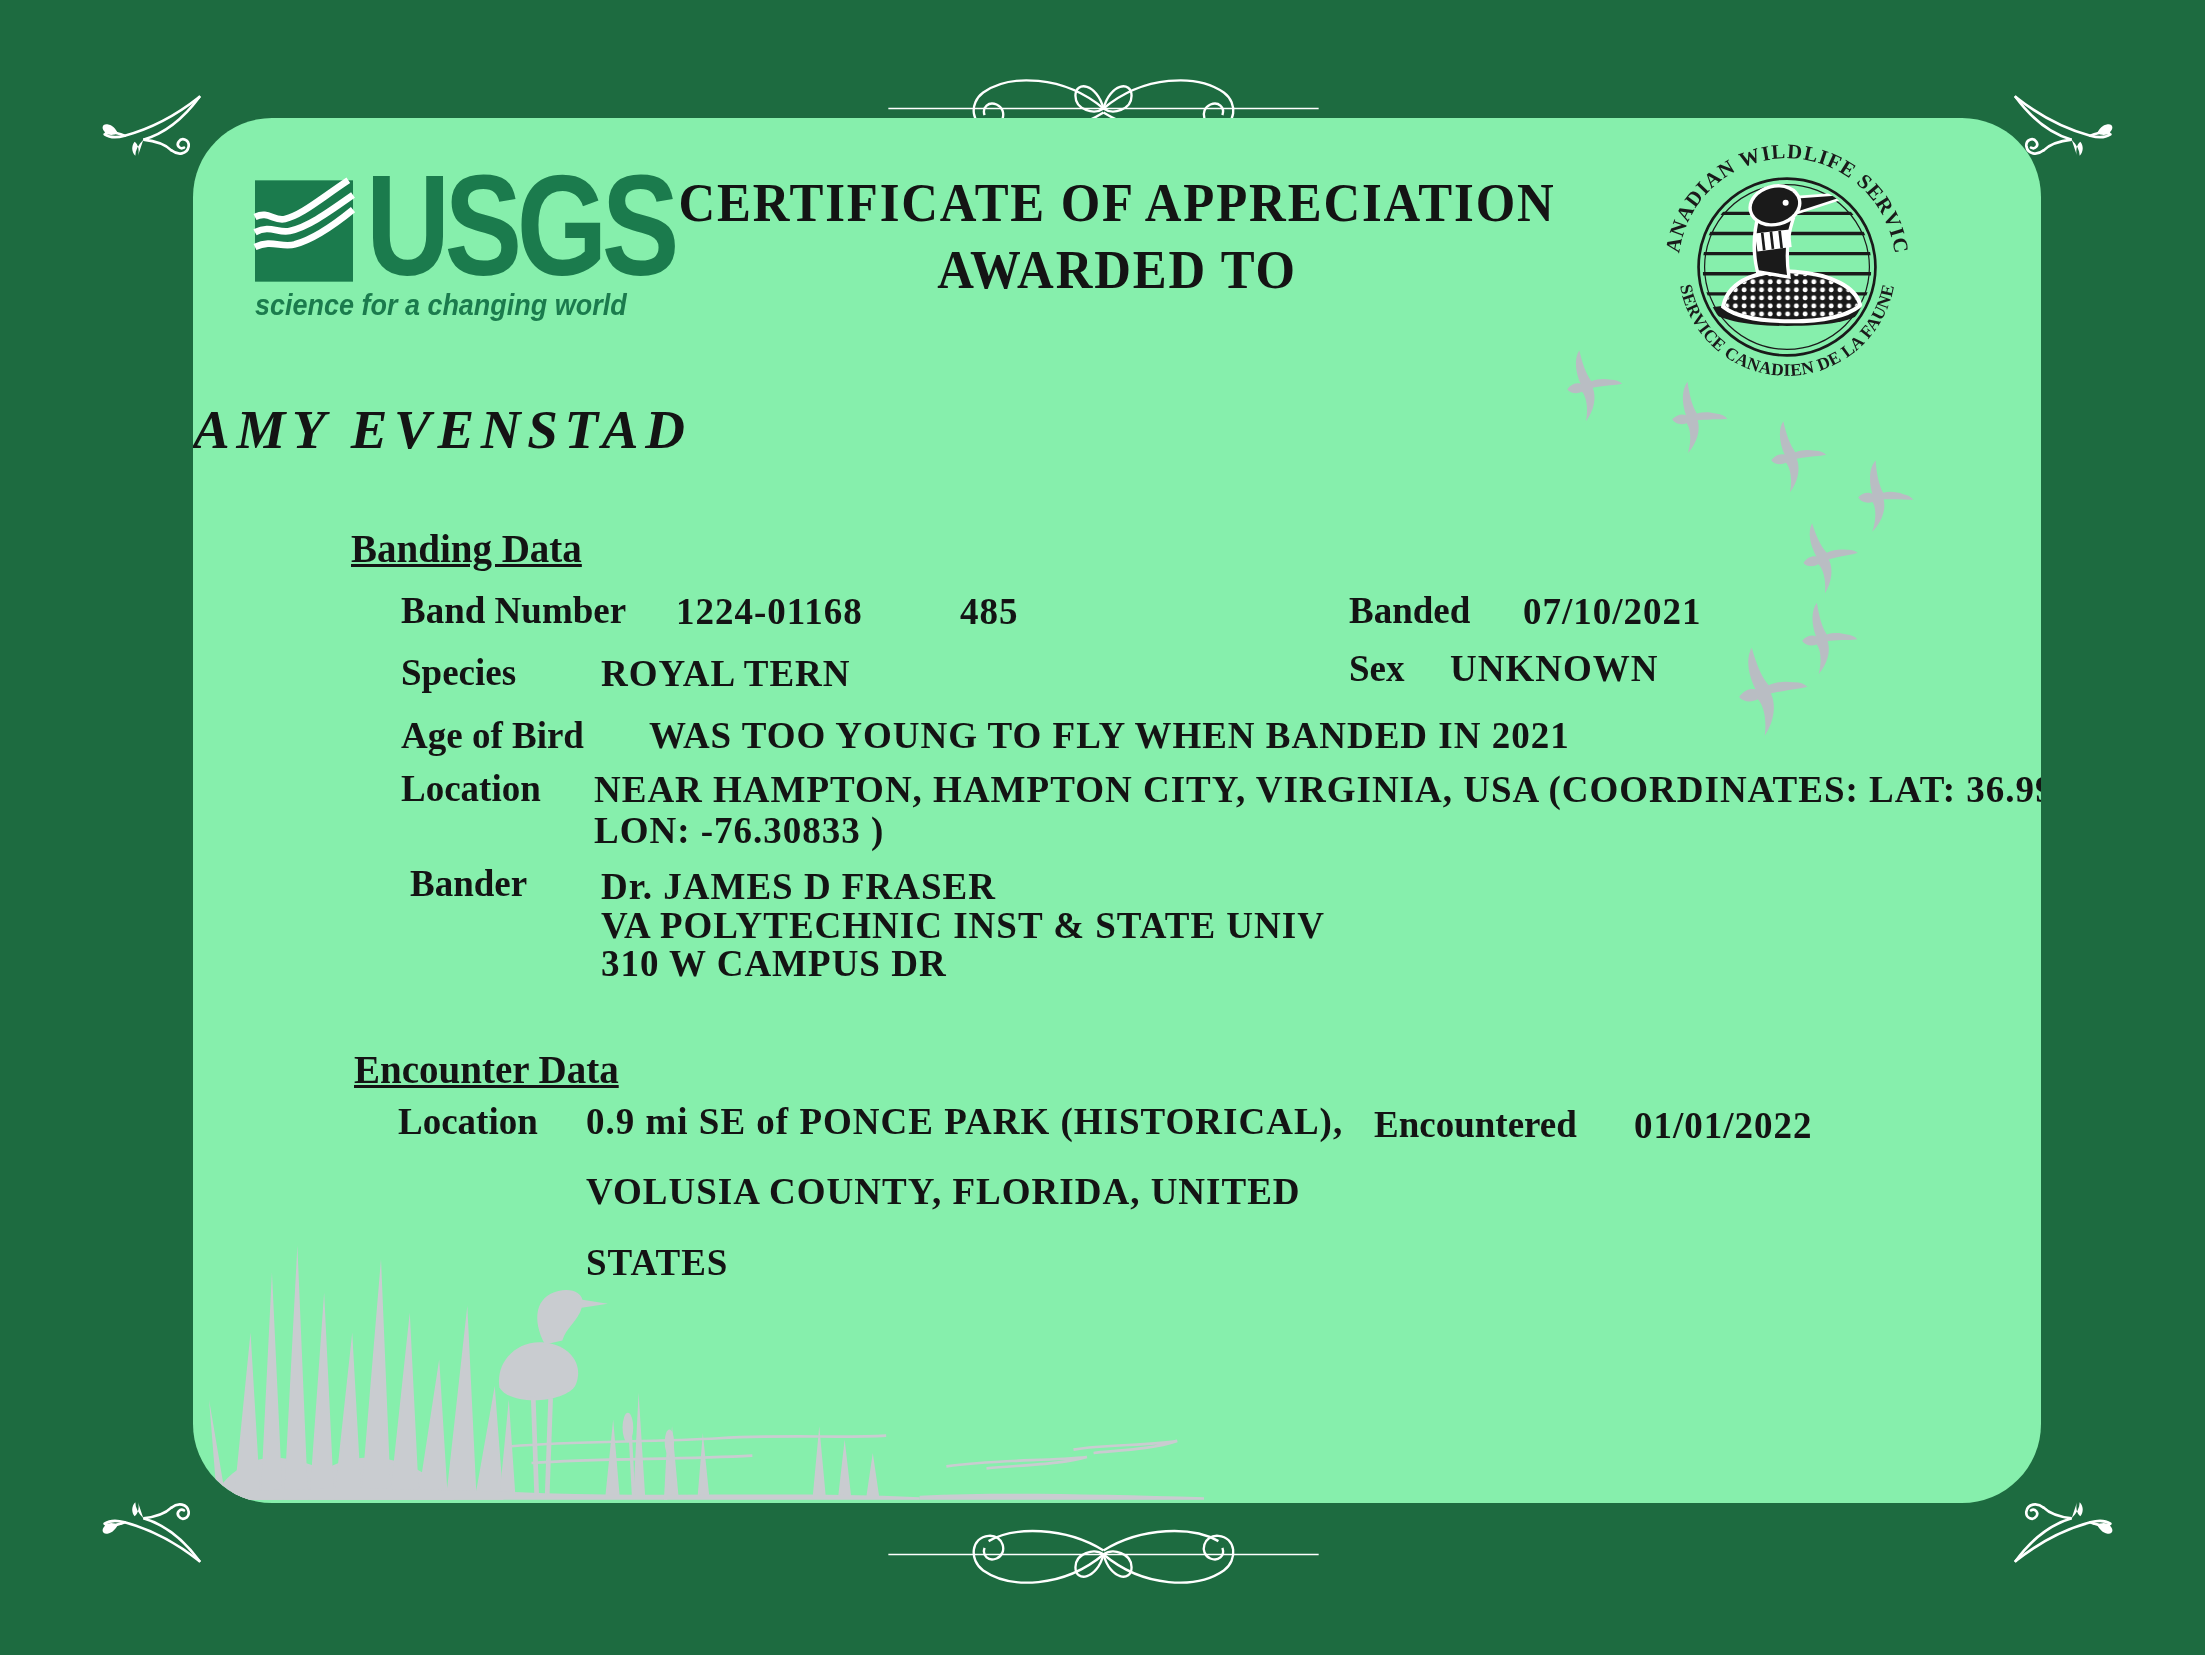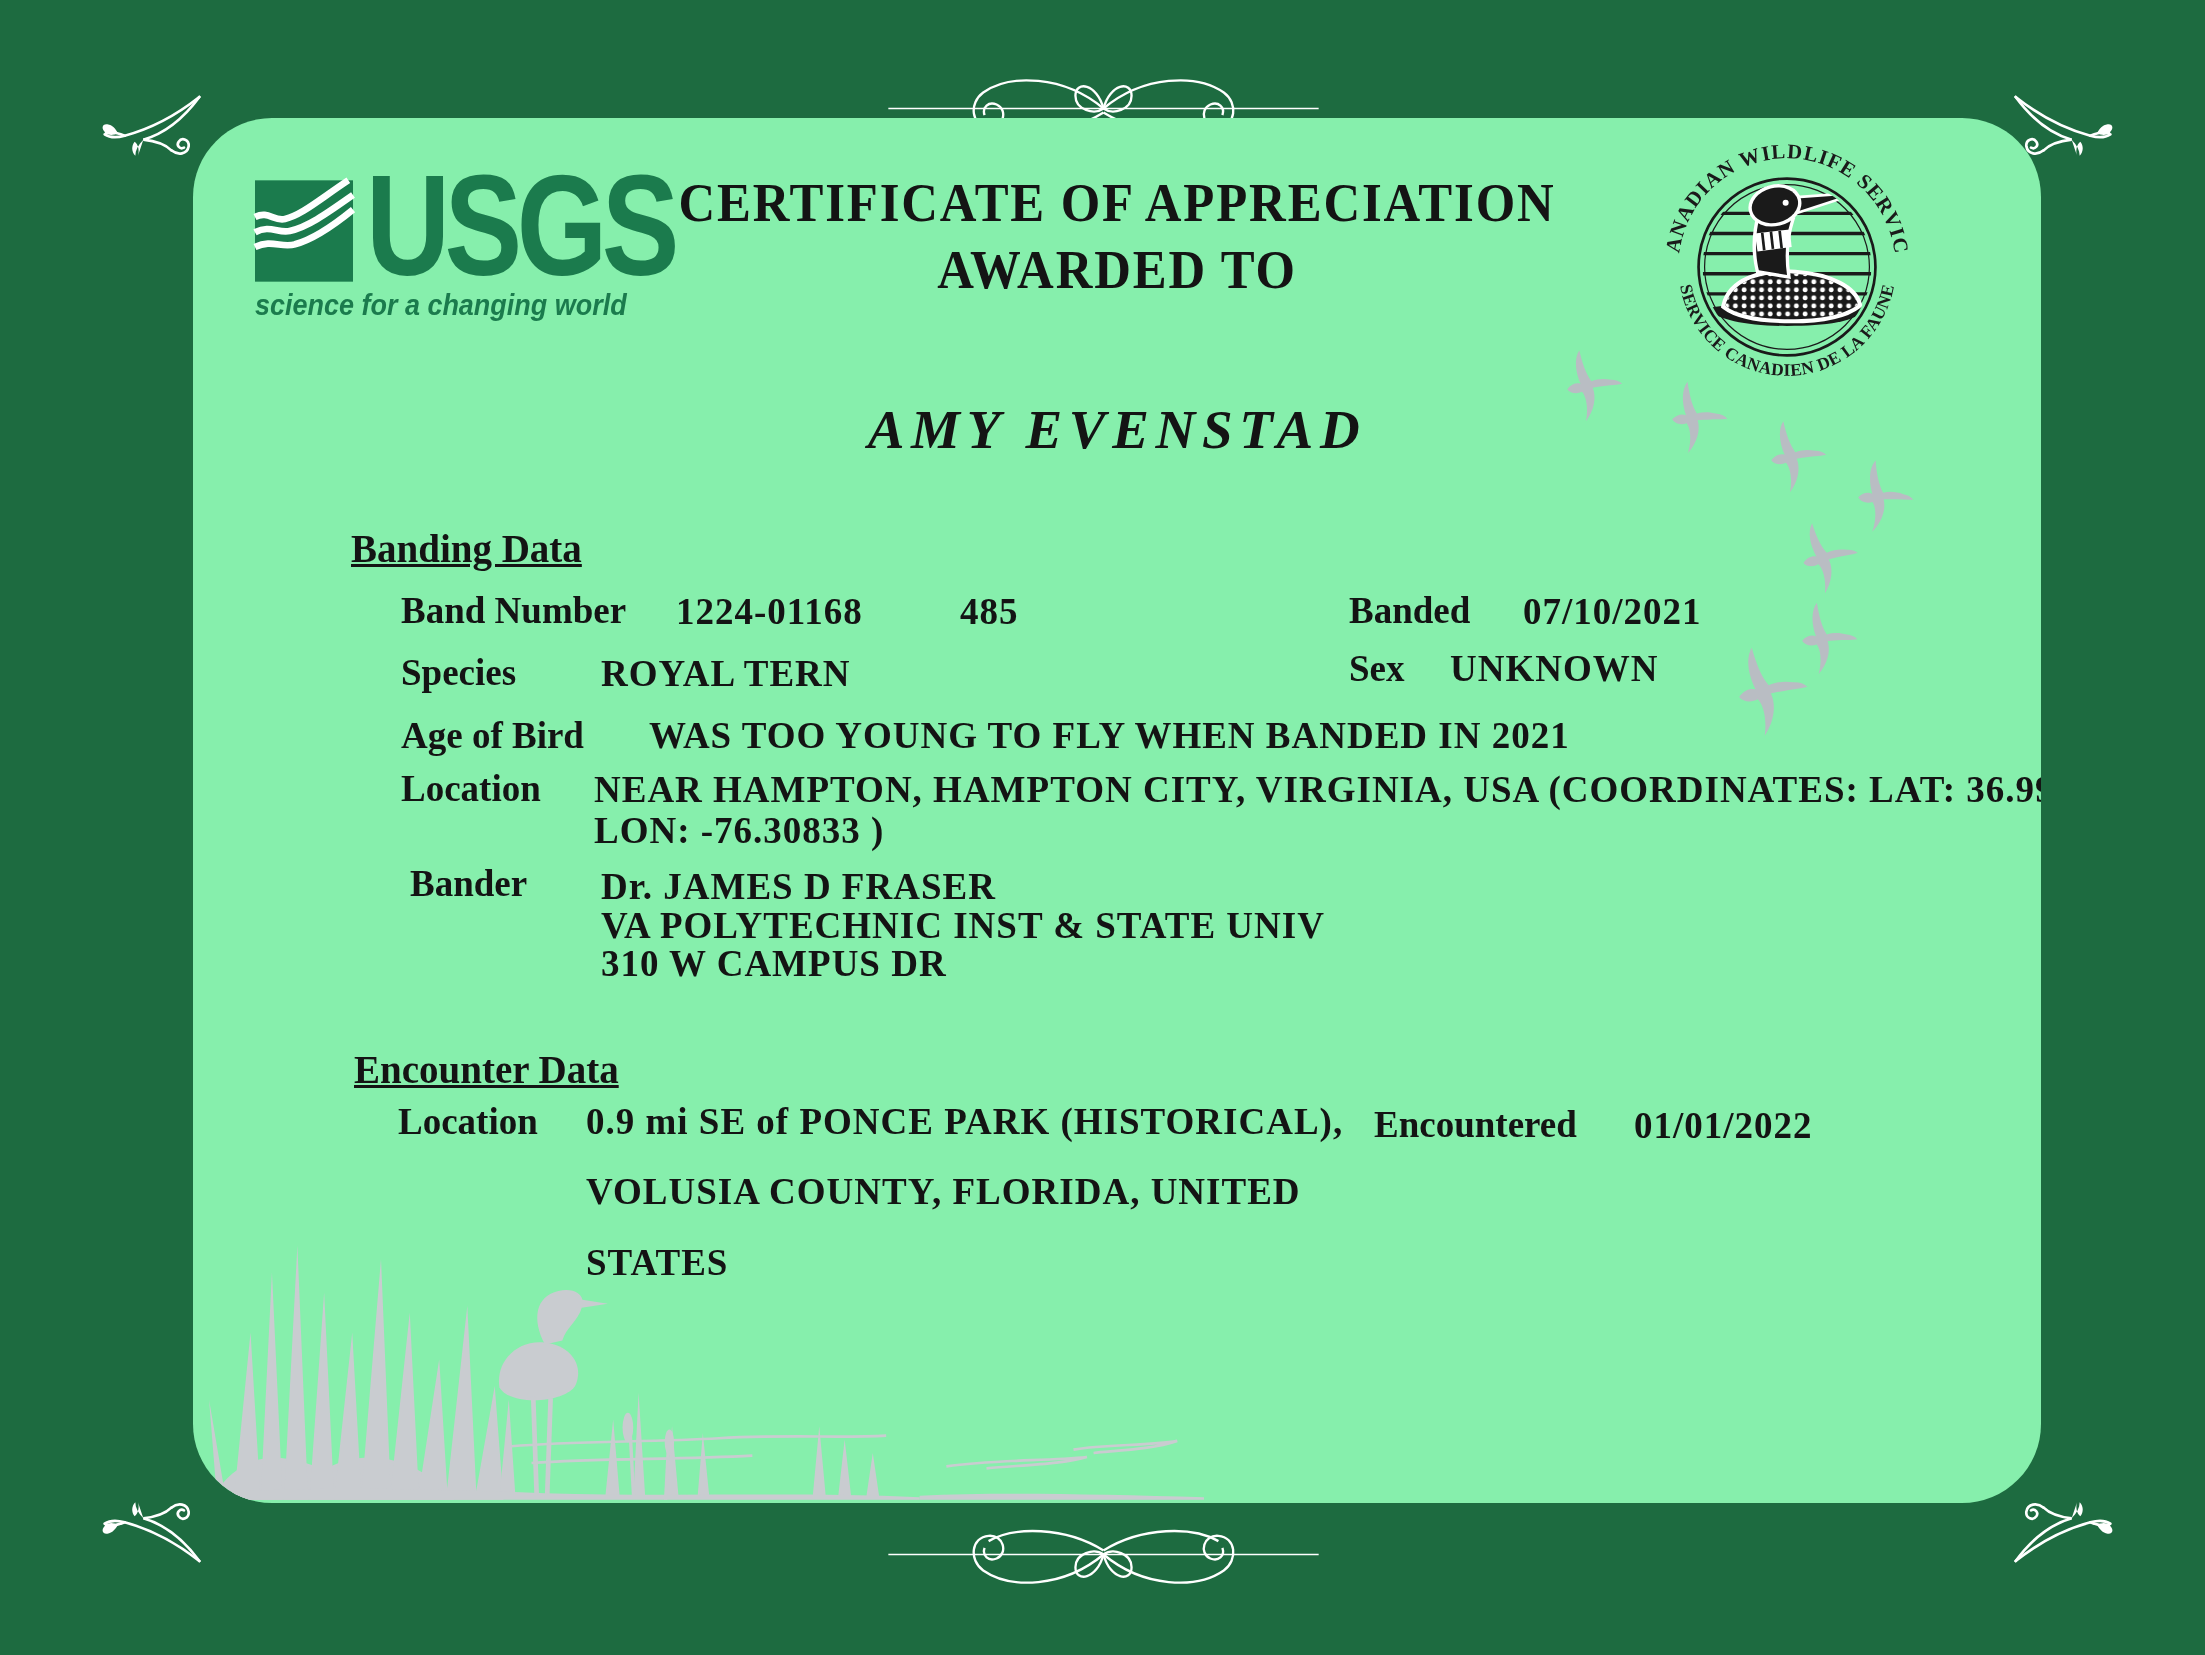--- a/index.html
+++ b/index.html
@@ -3,21 +3,21 @@
 <meta charset="utf-8">
 <style>
   html,body{margin:0;padding:0;background:#1d6b40;}
   .stage{position:relative;width:2205px;height:1655px;background:#1d6b40;overflow:hidden;
          font-family:"Liberation Serif",serif;color:#141414;}
   .panel{position:absolute;left:181px;top:118px;width:1848px;height:1385px;background:#86efac;
          border-radius:79px;overflow:hidden;margin-left:12px;}
   .abs{position:absolute;white-space:nowrap;}
   .title{left:0;width:1848px;text-align:center;font-weight:700;font-size:54px;letter-spacing:2px;
          transform:scaleX(.94);transform-origin:center;line-height:1;}
-  .name{left:0;width:1848px;text-align:center;font-style:italic;font-weight:700;font-size:55px;
+  .name{left:0;width:1848px;text-align:left;font-style:italic;font-weight:700;font-size:55px;
         letter-spacing:6.7px;line-height:1;}
   .hdr{font-weight:700;font-size:39px;line-height:1;text-decoration:underline;}
   .lbl{font-weight:700;font-size:37px;line-height:1;}
   .val{font-weight:700;font-size:37px;letter-spacing:1px;line-height:1;}
   .usgs-word{left:173px;top:37px;font-family:"Liberation Sans",sans-serif;font-weight:800;
              font-size:142px;letter-spacing:-6.7px;color:#1b7b4d;transform:scaleX(.82);
              transform-origin:left top;line-height:1;}
   .usgs-tag{left:62px;top:173px;font-family:"Liberation Sans",sans-serif;font-style:italic;
             font-weight:700;font-size:29px;color:#1b7b4d;transform:scaleX(.93);
             transform-origin:left top;line-height:1;}

